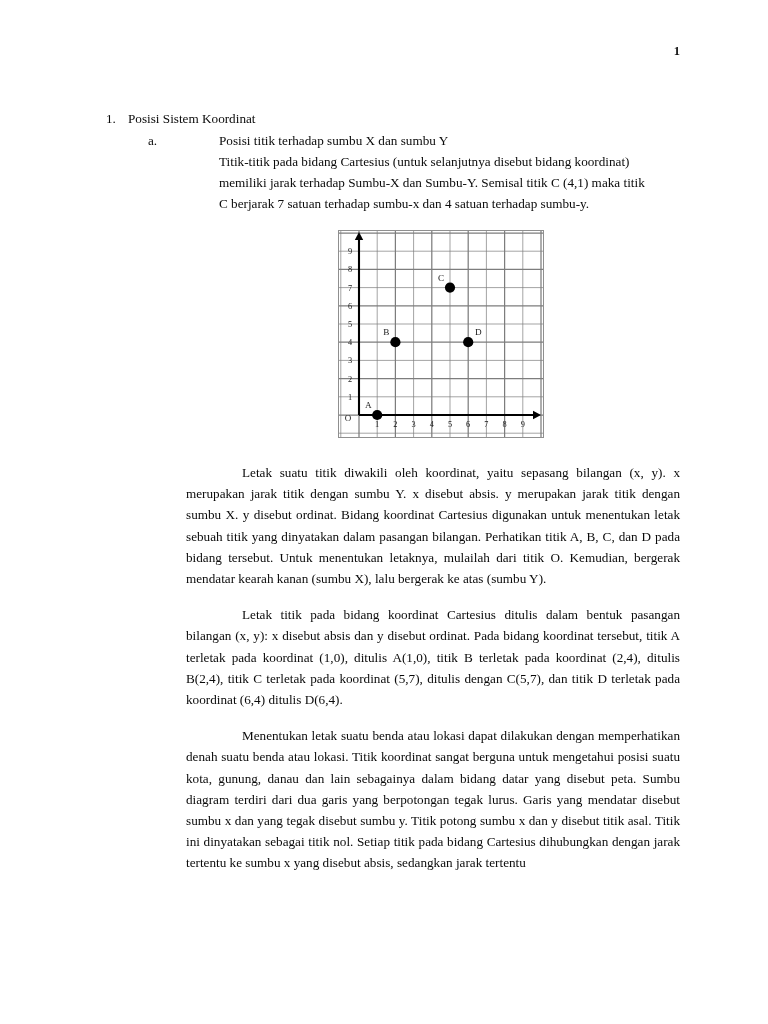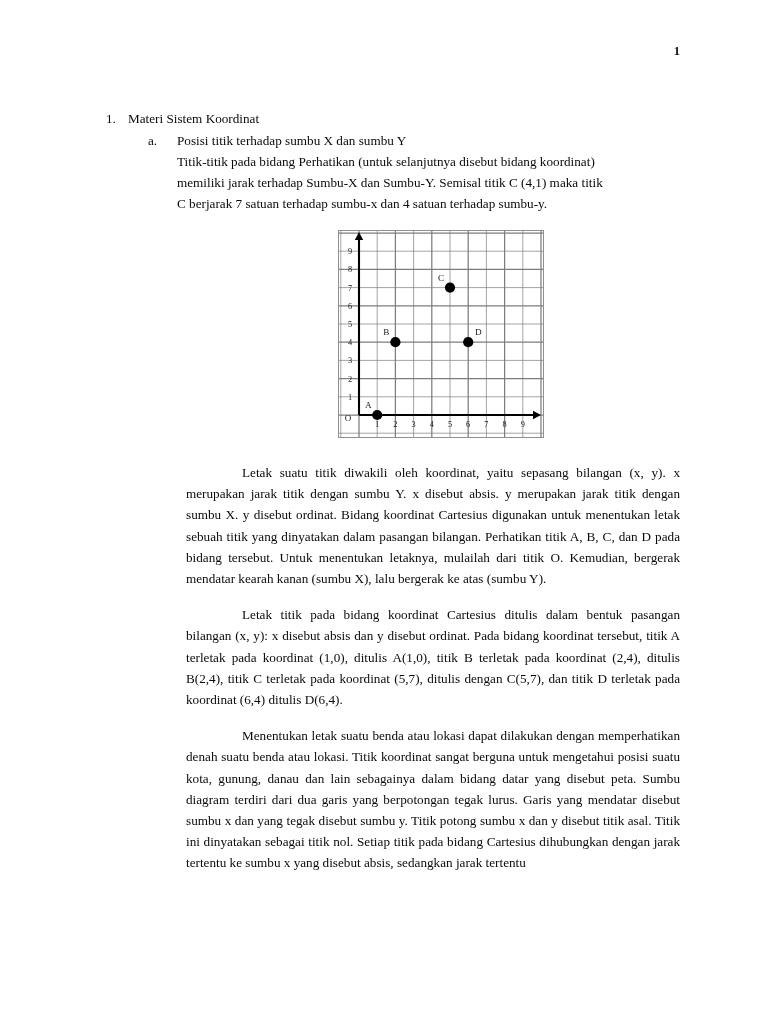--- a/index.html
+++ b/index.html
@@ -64,20 +64,21 @@
     font-size: 13.2px;
     line-height: 21px;
   }
   .lvl2 > .marker {
     position: absolute;
     left: 148px;
     top: 0;
   }
   .lvl2 .sub-line {
     display: block;
+    margin-left: 42px;
   }
 
   
   .chart-wrap {
     position: relative;
     margin-top: 16px;
     height: 212px;
   }
   .chart-frame {
     position: absolute;
@@ -121,27 +122,27 @@
 <body>
 
 <div class="page">
 
   <div class="page-number">1</div>
 
   <div class="content">
 
     <div class="lvl1">
       <span class="marker">1.</span>
-      <span>Materi Sistem Koordinat</span>
+      <span>Posisi Sistem Koordinat</span>
     </div>
 
     <div class="lvl2">
       <span class="marker">a.</span>
       <span class="sub-line">Posisi titik terhadap sumbu X dan sumbu Y</span>
-      <span class="sub-line">Titik-titik pada bidang Perhatikan (untuk selanjutnya disebut bidang koordinat)</span>
+      <span class="sub-line">Titik-titik pada bidang Cartesius (untuk selanjutnya disebut bidang koordinat)</span>
       <span class="sub-line">memiliki jarak terhadap Sumbu-X dan Sumbu-Y. Semisal titik C (4,1) maka titik</span>
       <span class="sub-line">C berjarak 7 satuan terhadap sumbu-x dan 4 satuan terhadap sumbu-y.</span>
     </div>
 
     <div class="chart-wrap">
       <div class="chart-frame">
         <svg class="grid-svg" id="grid-svg" width="204" height="206">
             <line x1="1.8000000000000007" y1="0" x2="1.8000000000000007" y2="206" stroke="#7d7d7d" stroke-width="0.7"></line>
             <line x1="20" y1="0" x2="20" y2="206" stroke="#7d7d7d" stroke-width="1.25"></line>
             <line x1="38.2" y1="0" x2="38.2" y2="206" stroke="#7d7d7d" stroke-width="0.7"></line>

